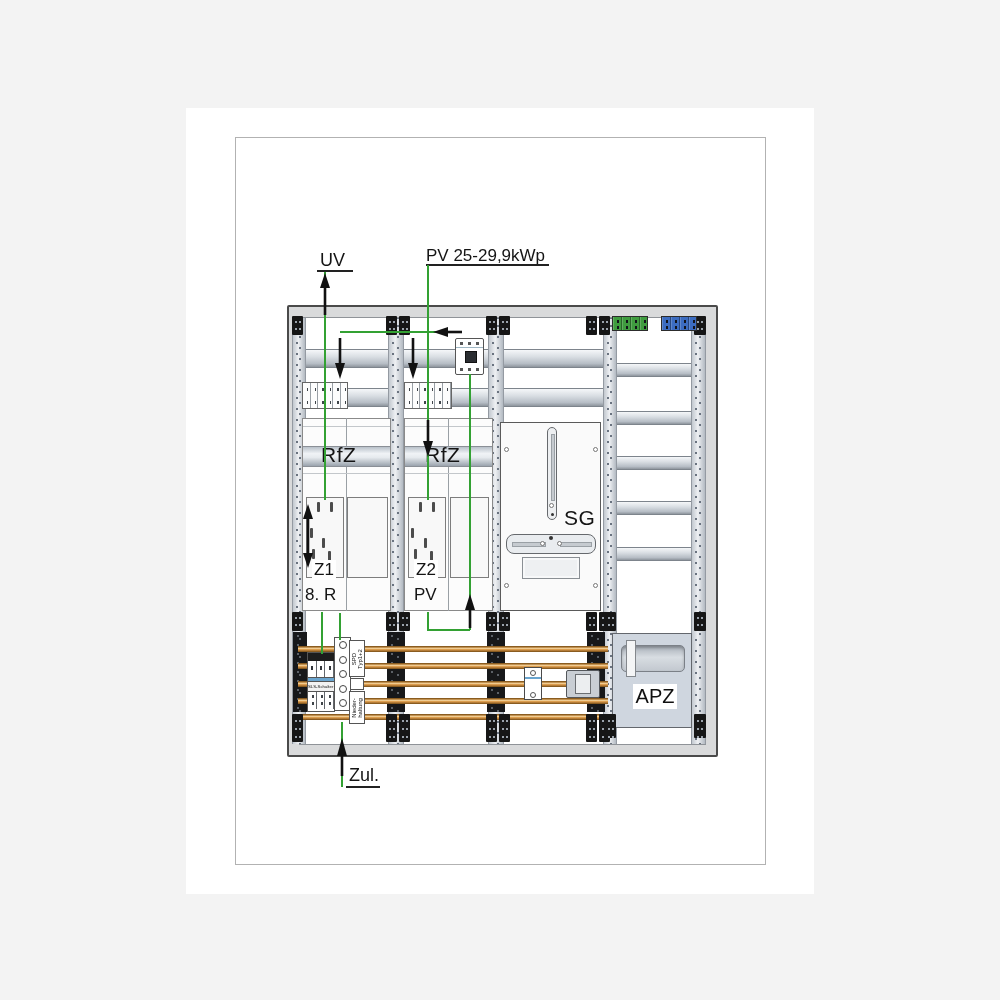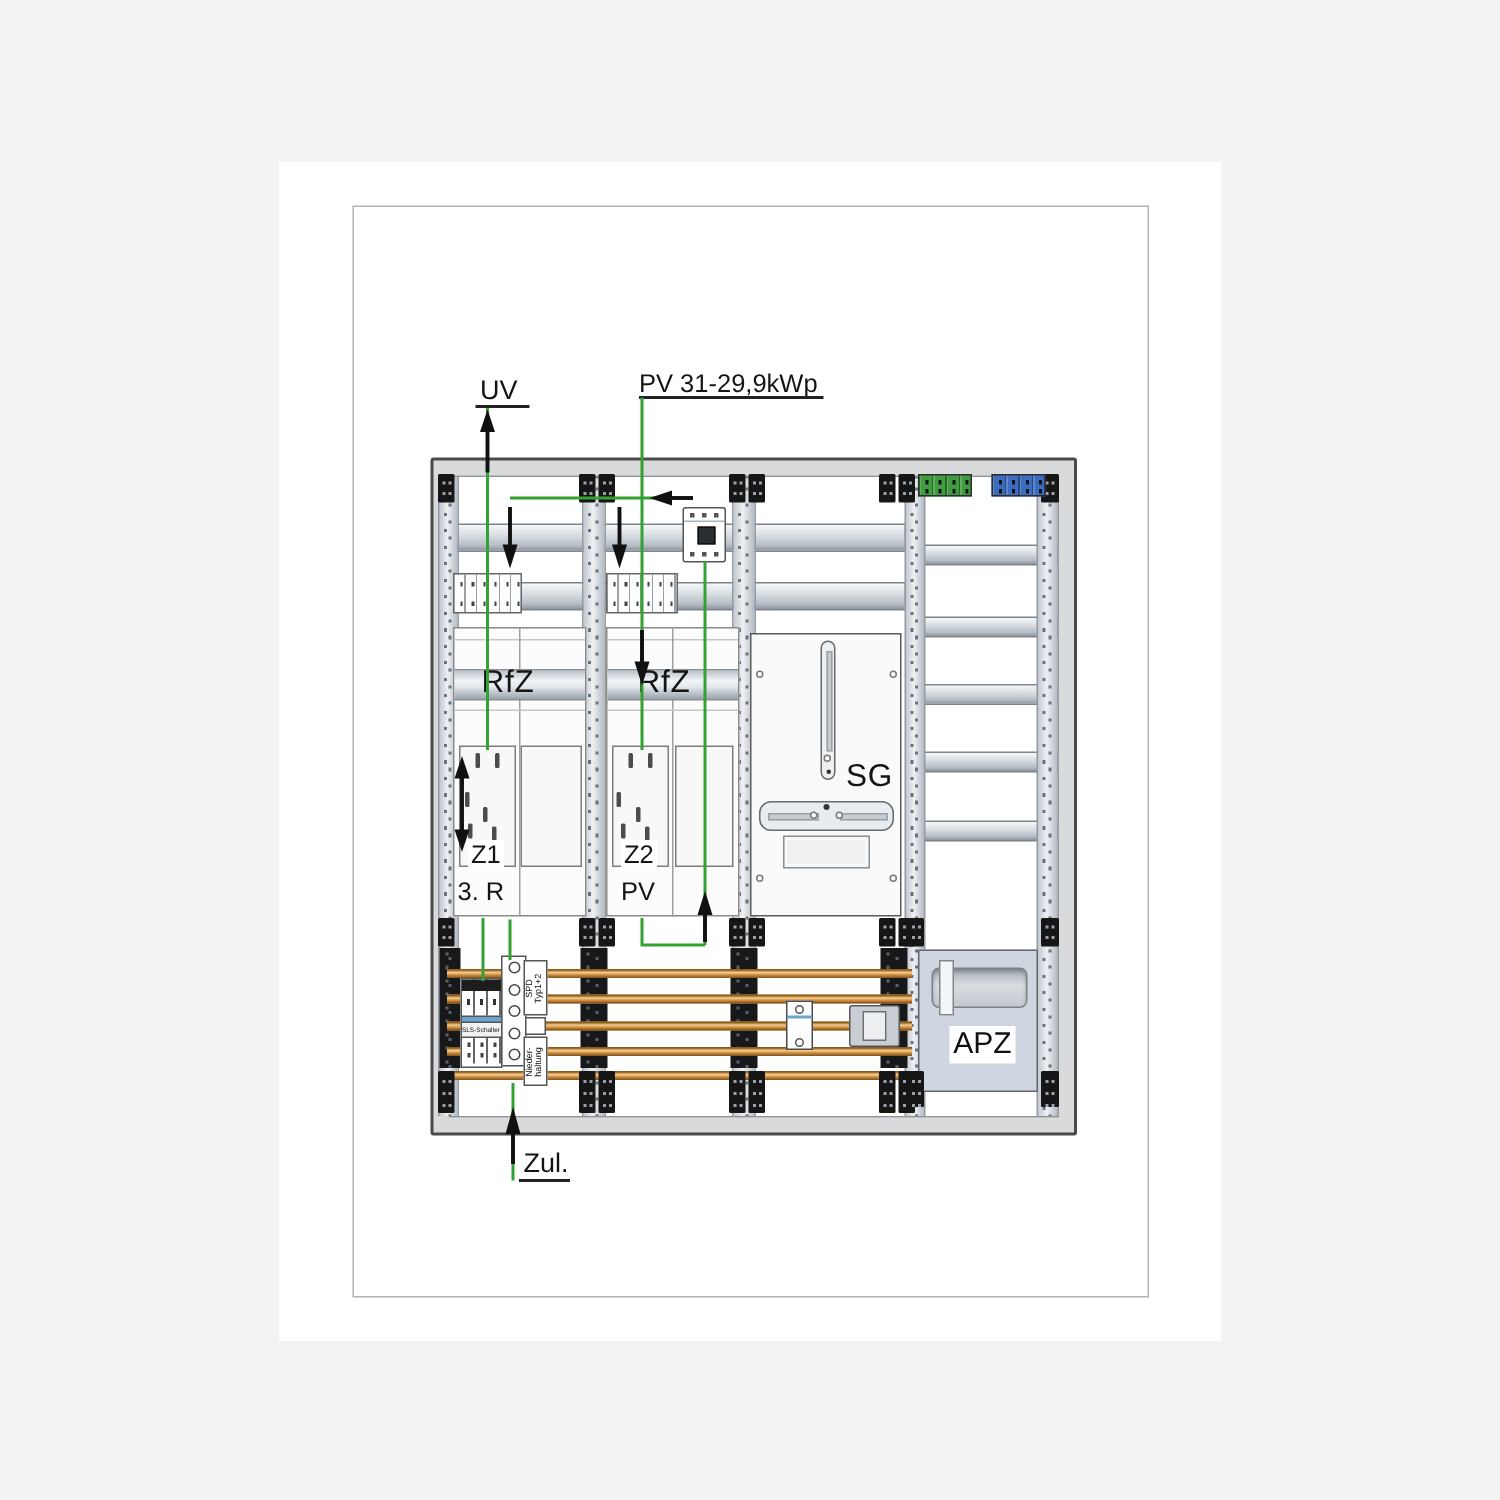--- a/index.html
+++ b/index.html
@@ -180,21 +180,21 @@
   <div class="abs lbl lbl-rfz" style="left:321px;top:443px;">RfZ</div>
   <div class="abs plate" style="left:306px;top:497px;width:38px;height:81px;"></div>
   <div class="abs plate" style="left:347px;top:497px;width:41px;height:81px;"></div>
   <div class="abs slot" style="left:317px;top:502px;"></div>
   <div class="abs slot" style="left:330px;top:502px;"></div>
   <div class="abs slot" style="left:310px;top:528px;"></div>
   <div class="abs slot" style="left:322px;top:538px;"></div>
   <div class="abs slot" style="left:312px;top:549px;"></div>
   <div class="abs slot" style="left:328px;top:551px;"></div>
   <div class="abs lbl lbl-med whitebg" style="left:312px;top:560px;">Z1</div>
-  <div class="abs lbl lbl-med" style="left:305px;top:585px;">3. R</div>
+  <div class="abs lbl lbl-med" style="left:305px;top:585px;">8. R</div>
 
   <div class="abs field" style="left:404px;top:418px;width:89px;height:193px;"></div>
   <div class="abs thinline" style="left:405px;top:426px;width:87px;"></div>
   <div class="abs vline" style="left:448px;top:418px;height:193px;"></div>
   <div class="abs rfzband" style="left:405px;top:446px;width:87px;height:21px;"></div>
   <div class="abs thinline" style="left:405px;top:473px;width:87px;"></div>
   <div class="abs lbl lbl-rfz" style="left:425px;top:443px;">RfZ</div>
   <div class="abs plate" style="left:408px;top:497px;width:38px;height:81px;"></div>
   <div class="abs plate" style="left:450px;top:497px;width:39px;height:81px;"></div>
   <div class="abs slot" style="left:419px;top:502px;"></div>
@@ -285,21 +285,21 @@
   <div class="abs bblk" style="left:399px;top:714px;"></div>
   <div class="abs bblk" style="left:486px;top:714px;"></div>
   <div class="abs bblk" style="left:499px;top:714px;"></div>
   <div class="abs bblk" style="left:586px;top:714px;"></div>
   <div class="abs bblk" style="left:599px;top:714px;"></div>
   <div class="abs bblk" style="left:605px;top:714px;height:24px;"></div>
   <div class="abs bblk" style="left:694px;top:714px;width:12px;height:24px;"></div>
 
   <div class="abs lbl lbl-big" style="left:320px;top:250px;">UV</div>
   <div class="abs underline" style="left:317px;top:270px;width:36px;"></div>
-  <div class="abs lbl lbl-med" style="left:426px;top:246px;">PV 31-29,9kWp</div>
+  <div class="abs lbl lbl-med" style="left:426px;top:246px;">PV 25-29,9kWp</div>
   <div class="abs underline" style="left:426px;top:264px;width:123px;"></div>
   <div class="abs lbl lbl-big" style="left:349px;top:765px;">Zul.</div>
   <div class="abs underline" style="left:346px;top:786px;width:34px;"></div>
 
   <svg class="abs wires" width="1000" height="1000" viewBox="0 0 1000 1000">
     <path class="wire" d="M325 272 V500"></path>
     <path class="wire" d="M322 612 V654"></path>
     <path class="wire" d="M428 265 V500"></path>
     <path class="wire" d="M428 612 V630 H470"></path>
     <path class="wire" d="M470 374 V630"></path>

